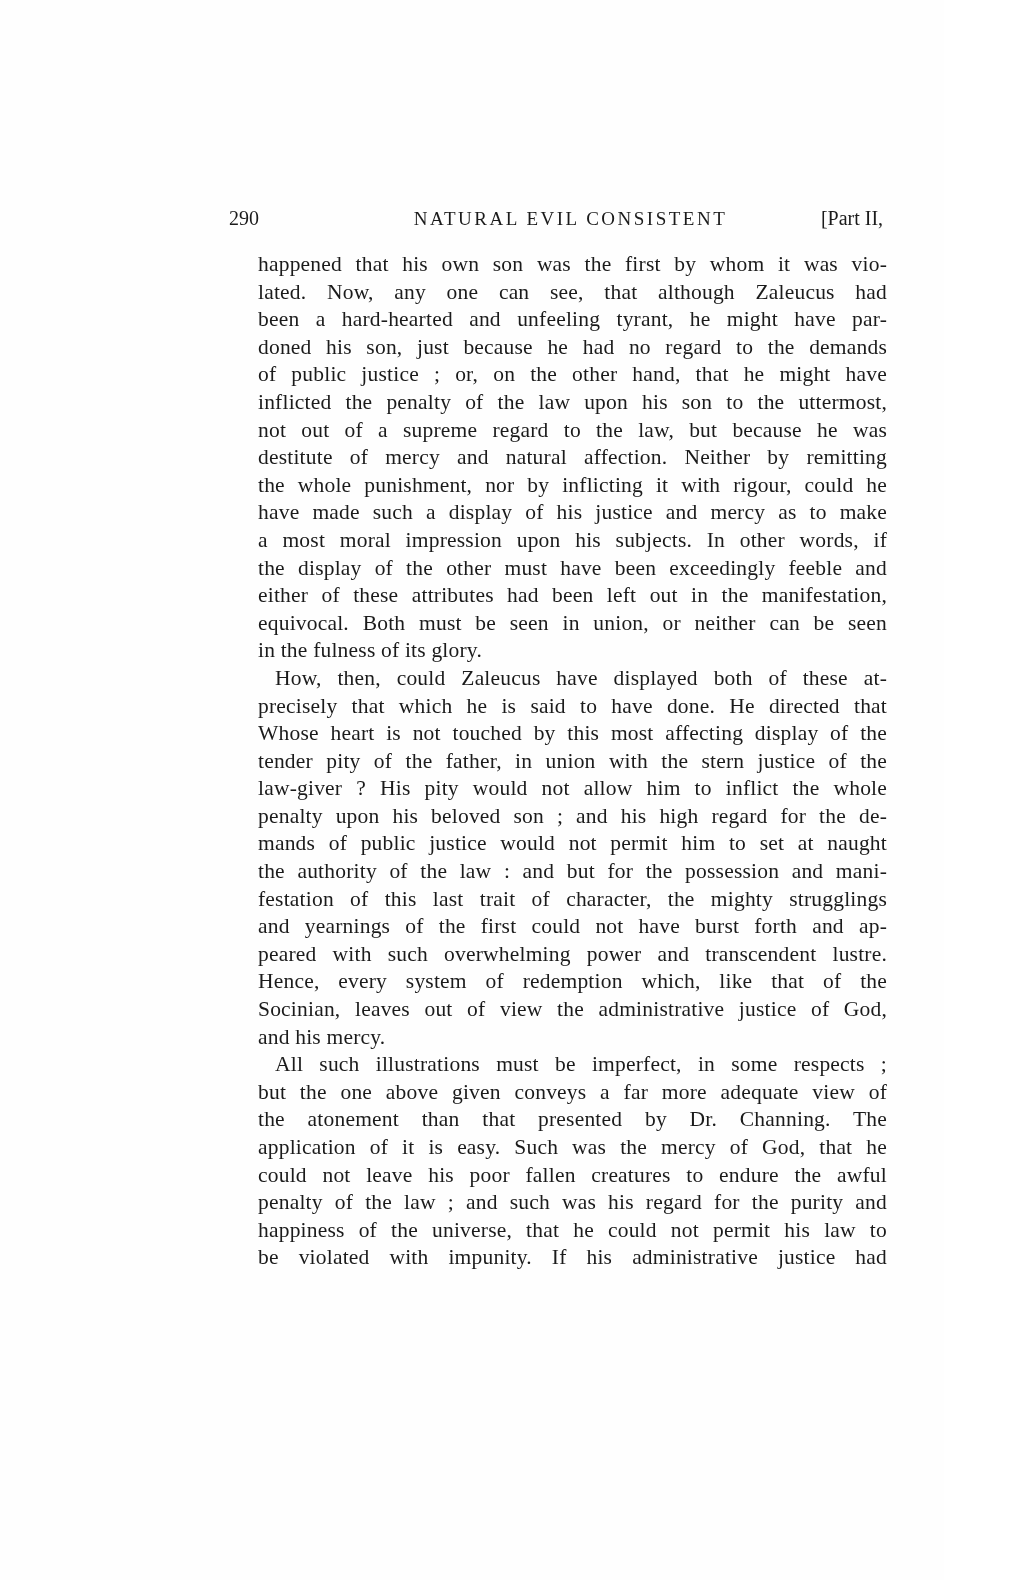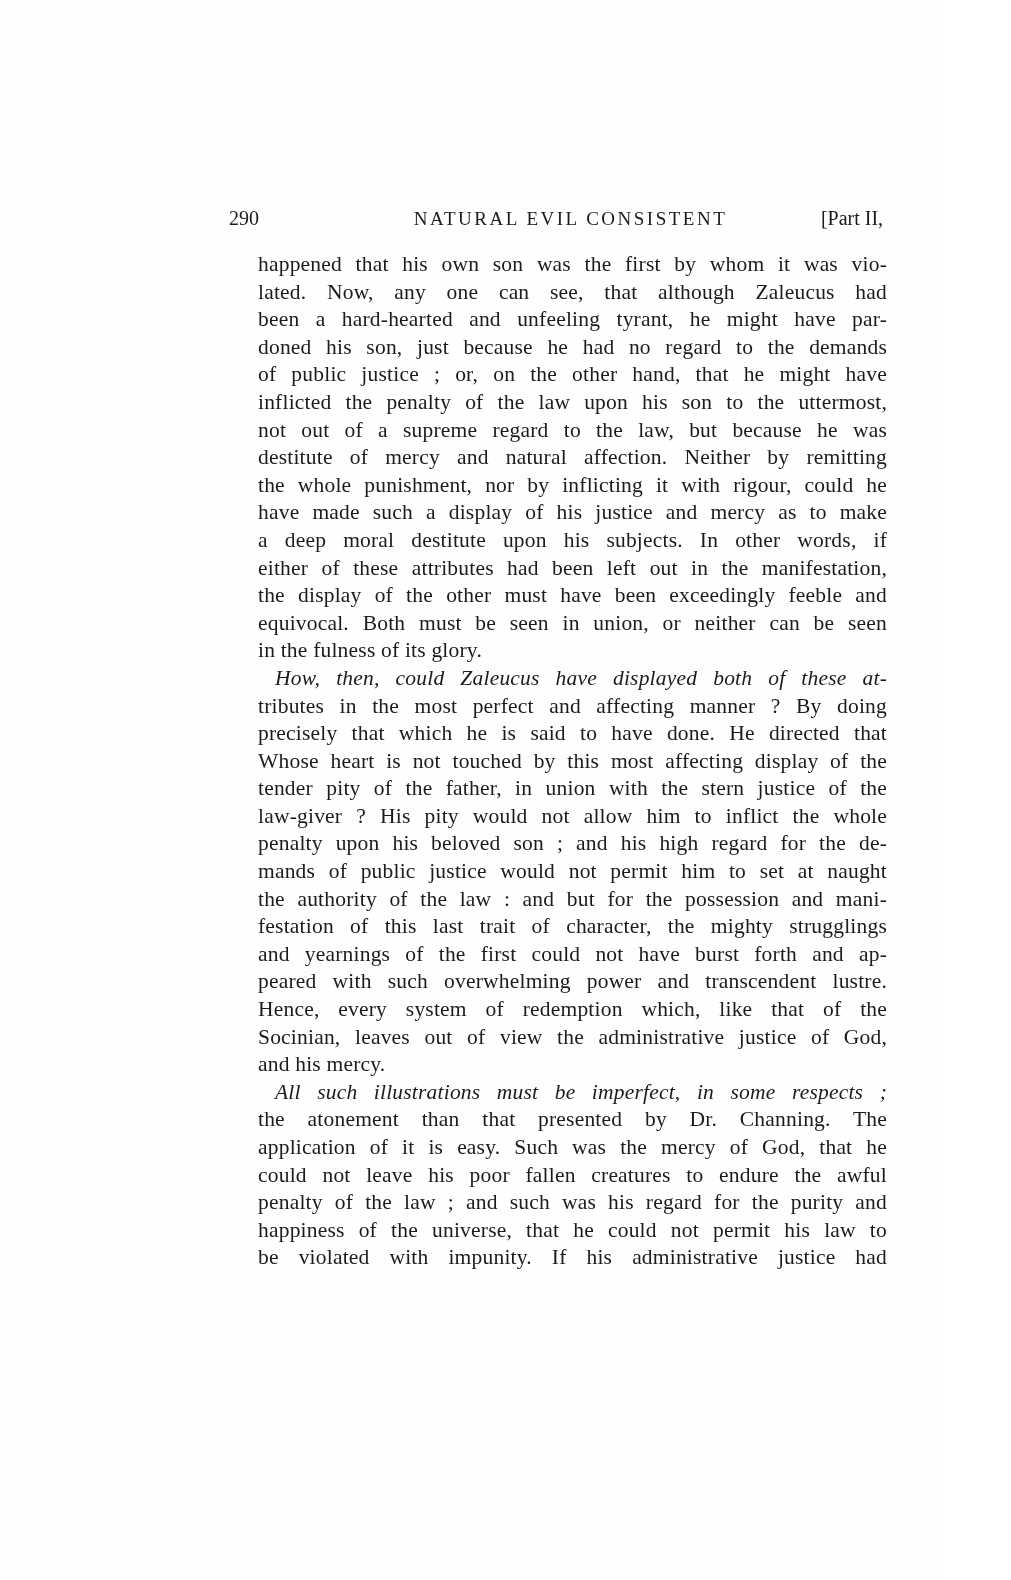--- a/index.html
+++ b/index.html
@@ -51,21 +51,20 @@
     text-align-last: justify;
     white-space: nowrap;
     letter-spacing: 0.2px;
   }
   .line.para-end {
     text-align-last: left;
     white-space: normal;
   }
   .paragraph.indented .line:first-child {
     text-indent: 17px;
-    font-style: italic;
   }
 </style>
 </head>
 <body>
 
 <div class="page">
   <div class="content">
     <div class="header">
       <span class="page-number">290</span>
       <span class="running-title">NATURAL EVIL CONSISTENT</span>
@@ -76,45 +75,45 @@
           <div class="line">happened that his own son was the first by whom it was vio-</div>
           <div class="line">lated.  Now, any one can see, that although Zaleucus had</div>
           <div class="line">been a hard-hearted and unfeeling tyrant, he might have par-</div>
           <div class="line">doned his son, just because he had no regard to the demands</div>
           <div class="line">of public justice ; or, on the other hand, that he might have</div>
           <div class="line">inflicted the penalty of the law upon his son to the uttermost,</div>
           <div class="line">not out of a supreme regard to the law, but because he was</div>
           <div class="line">destitute of mercy and natural affection.  Neither by remitting</div>
           <div class="line">the whole punishment, nor by inflicting it with rigour, could he</div>
           <div class="line">have made such a display of his justice and mercy as to make</div>
-          <div class="line">a deep moral destitute upon his subjects.  In other words, if</div>
+          <div class="line">a most moral impression upon his subjects.  In other words, if</div>
+          <div class="line">the display of the other must have been exceedingly feeble and</div>
           <div class="line">either of these attributes had been left out in the manifestation,</div>
-          <div class="line">the display of the other must have been exceedingly feeble and</div>
           <div class="line">equivocal.  Both must be seen in union, or neither can be seen</div>
           <div class="line para-end">in the fulness of its glory.</div>
         </div>
         <div class="paragraph indented">
           <div class="line">How, then, could Zaleucus have displayed both of these at-</div>
-          <div class="line">tributes in the most perfect and affecting manner ?  By doing</div>
           <div class="line">precisely that which he is said to have done.  He directed that</div>
           <div class="line">Whose heart is not touched by this most affecting display of the</div>
           <div class="line">tender pity of the father, in union with the stern justice of the</div>
           <div class="line">law-giver ?  His pity would not allow him to inflict the whole</div>
           <div class="line">penalty upon his beloved son ; and his high regard for the de-</div>
           <div class="line">mands of public justice would not permit him to set at naught</div>
           <div class="line">the authority of the law : and but for the possession and mani-</div>
           <div class="line">festation of this last trait of character, the mighty strugglings</div>
           <div class="line">and yearnings of the first could not have burst forth and ap-</div>
           <div class="line">peared with such overwhelming power and transcendent lustre.</div>
           <div class="line">Hence, every system of redemption which, like that of the</div>
           <div class="line">Socinian, leaves out of view the administrative justice of God,</div>
           <div class="line para-end">and his mercy.</div>
         </div>
         <div class="paragraph indented">
           <div class="line">All such illustrations must be imperfect, in some respects ;</div>
+          <div class="line">but the one above given conveys a far more adequate view of</div>
           <div class="line">the atonement than that presented by Dr. Channing.  The</div>
           <div class="line">application of it is easy.  Such was the mercy of God, that he</div>
           <div class="line">could not leave his poor fallen creatures to endure the awful</div>
           <div class="line">penalty of the law ; and such was his regard for the purity and</div>
           <div class="line">happiness of the universe, that he could not permit his law to</div>
           <div class="line">be violated with impunity.  If his administrative justice had</div>
         </div>
       </div>
   </div>
 </div>

